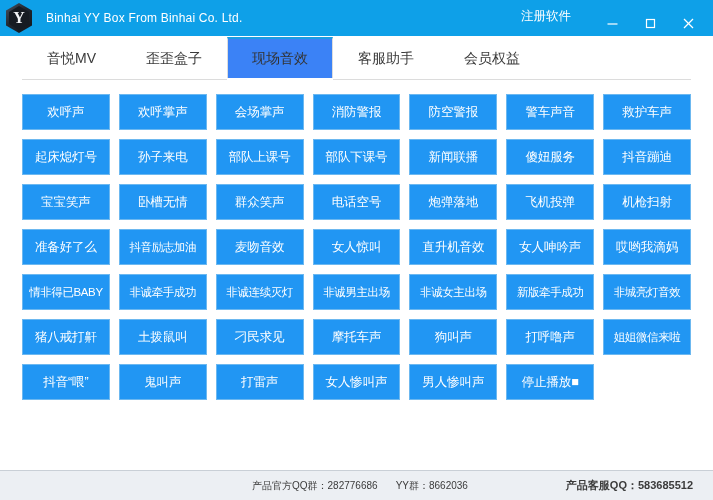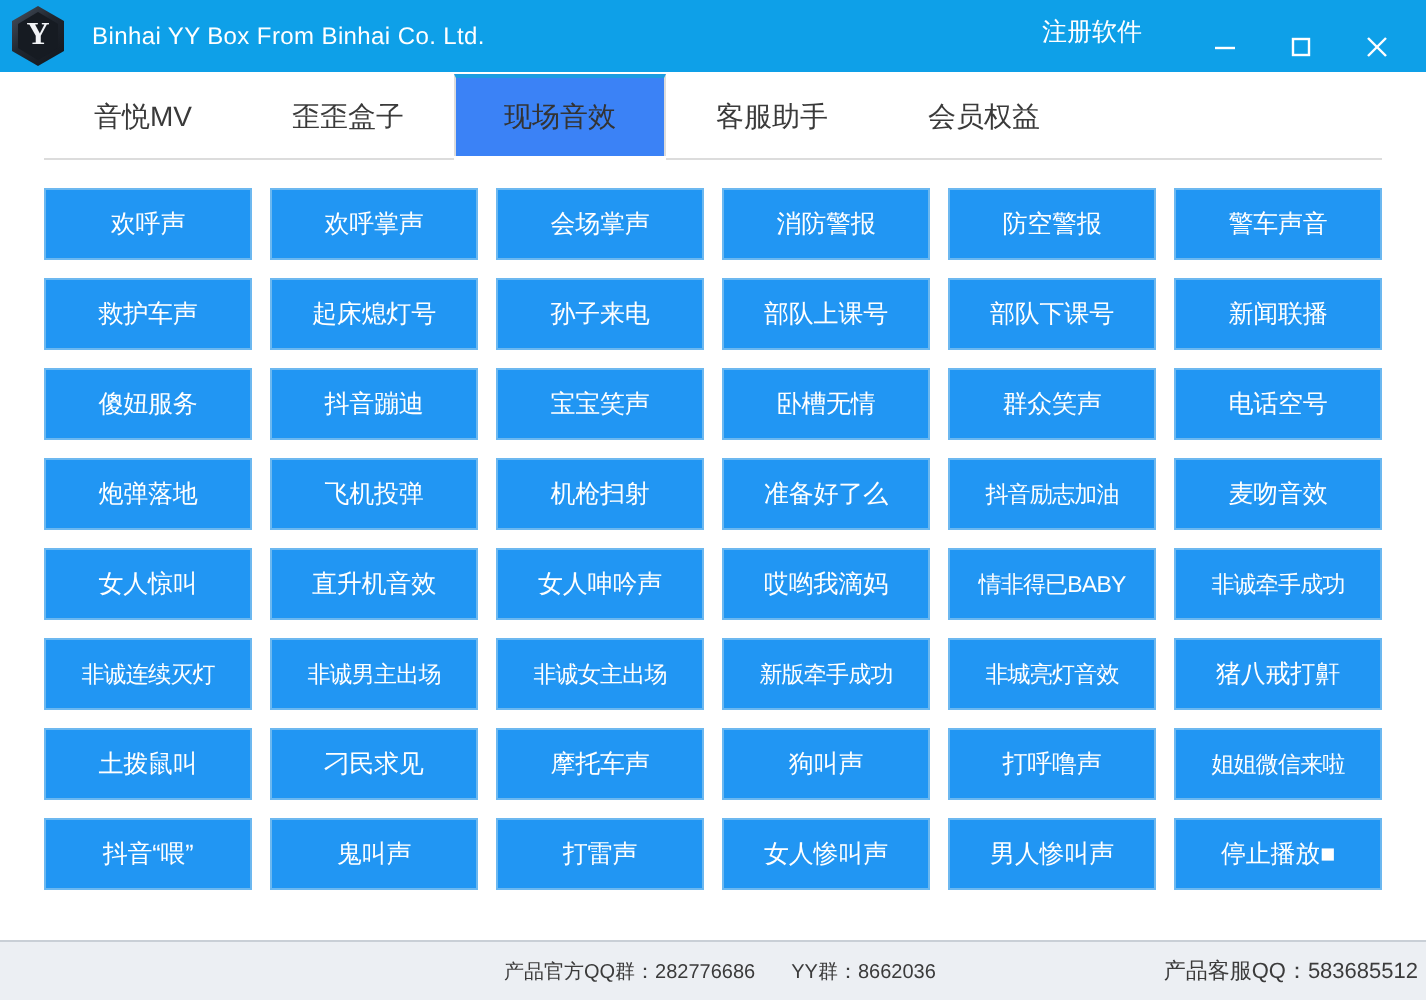--- a/index.html
+++ b/index.html
@@ -162,21 +162,21 @@
   
   .content {
     flex: 1 1 auto;
     padding: 14px 22px 0 22px;
     box-sizing: border-box;
     background: #ffffff;
     overflow: hidden;
   }
   .grid {
     display: grid;
-    grid-template-columns: repeat(6, 1fr);
+    grid-template-columns: repeat(7, 1fr);
     column-gap: 9px;
     row-gap: 9px;
   }
   .sfx-btn {
     height: 36px;
     background: #2196f3;
     border: 1px solid #6cb8f0;
     color: #ffffff;
     font-size: 12.5px;
     display: flex;
@@ -204,24 +204,25 @@
   }
   .footer-left-pad { width: 252px; flex: 0 0 auto; }
   .footer-text {
     font-size: 10px;
     color: #3b3b3b;
     white-space: nowrap;
   }
   .footer-qq { margin-right: 18px; }
   .footer-right {
     position: absolute;
-    right: 4px;
+    right: 20px;
     font-size: 11px;
     color: #3b3b3b;
     white-space: nowrap;
+    font-weight: bold;
   }
 </style>
 </head>
 <body>
 
 <div id="app">
 
   <div class="titlebar">
     <div class="logo">
       <div class="hex"></div>

